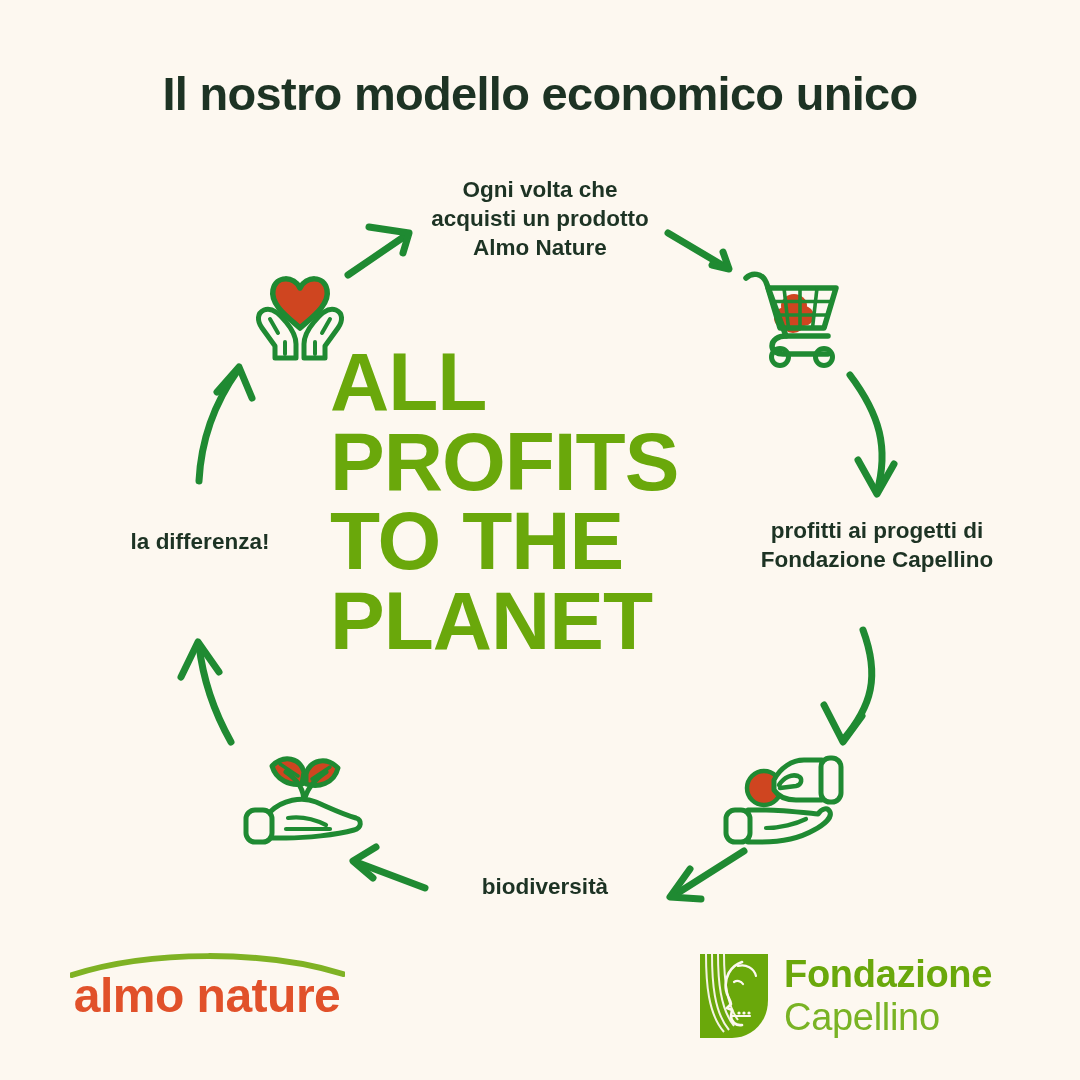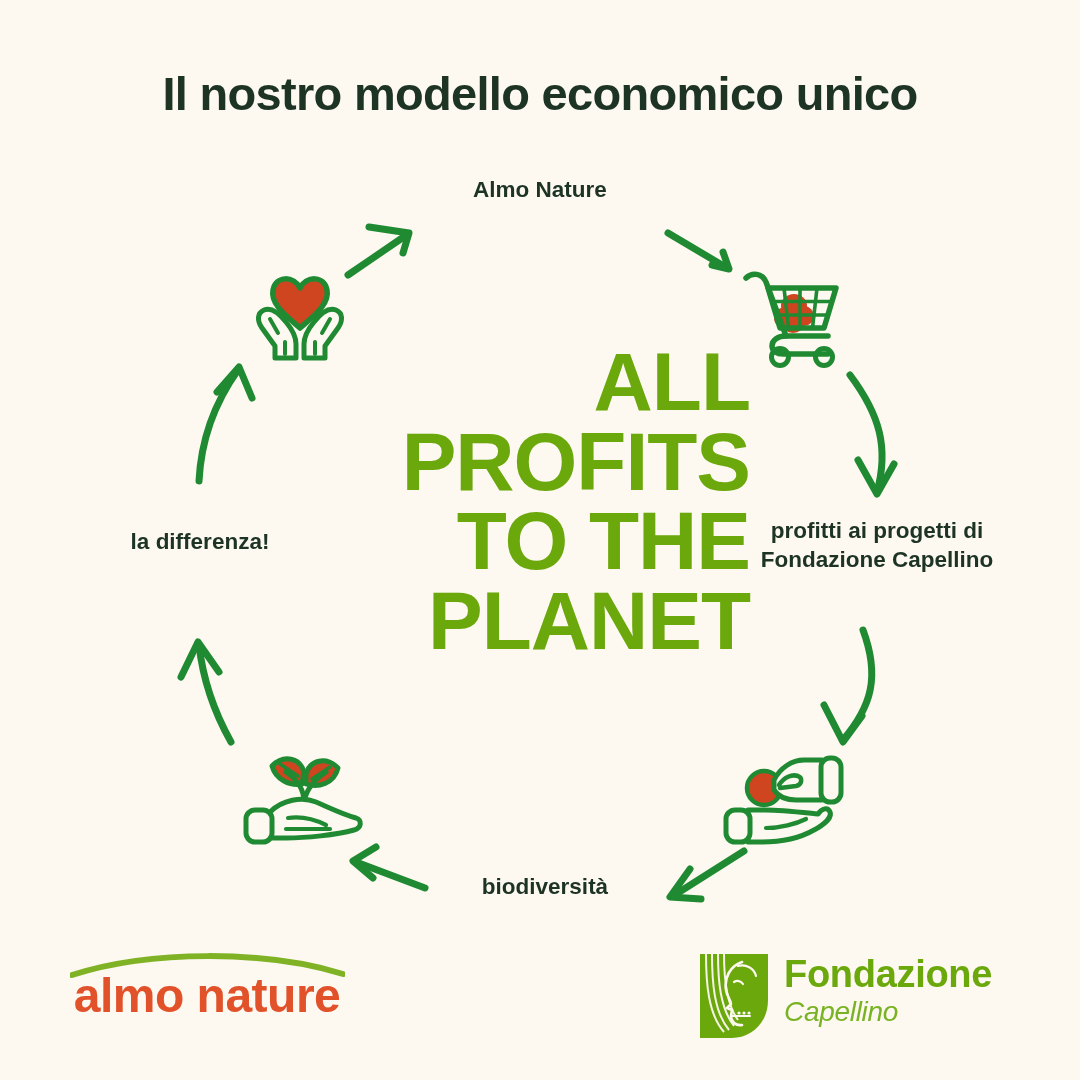--- a/index.html
+++ b/index.html
@@ -33,21 +33,21 @@
     letter-spacing: -0.7px;
     font-stretch: condensed;
   }
 
   
   #center-headline {
     position: absolute;
     left: 330px;
     top: 342px;
     width: 420px;
-    text-align: right;
+    text-align: left;
     color: #6aa80b;
     font-size: 82px;
     line-height: 0.97em;
     font-weight: bold;
     letter-spacing: -1px;
   }
   #center-headline .hl-line { display: block; white-space: nowrap; }
 
   
   .step-label {
@@ -122,25 +122,24 @@
     position: absolute;
     left: 86px; top: 1px;
     font-size: 38px;
     font-weight: bold;
     color: #6aa80b;
     letter-spacing: -0.3px;
   }
   #logo-fc-line2 {
     position: absolute;
     left: 86px; top: 44px;
-    font-size: 28px;
+    font-size: 38px;
     font-weight: normal;
     color: #79b324;
     letter-spacing: -0.3px;
-    font-style: italic;
   }
 </style>
 </head>
 <body>
 
 <div id="stage">
 
   <div id="page-title">Il nostro modello economico unico</div>
 
   <svg id="arrows" viewBox="0 0 1080 1080" width="1080" height="1080">
@@ -189,20 +188,22 @@
   </svg>
 
   <div id="center-headline">
     <span class="hl-line">ALL</span>
     <span class="hl-line">PROFITS</span>
     <span class="hl-line">TO THE</span>
     <span class="hl-line">PLANET</span>
   </div>
 
   <div id="label-purchase" class="step-label">
+    <span class="ln">Ogni volta che</span>
+    <span class="ln">acquisti un prodotto</span>
     <span class="ln">Almo Nature</span>
   </div>
 
   <div id="label-profits" class="step-label">
     <span class="ln">profitti ai progetti di</span>
     <span class="ln">Fondazione Capellino</span>
   </div>
 
   <div id="label-biodiv" class="step-label">
     <span class="ln">biodiversità</span>

